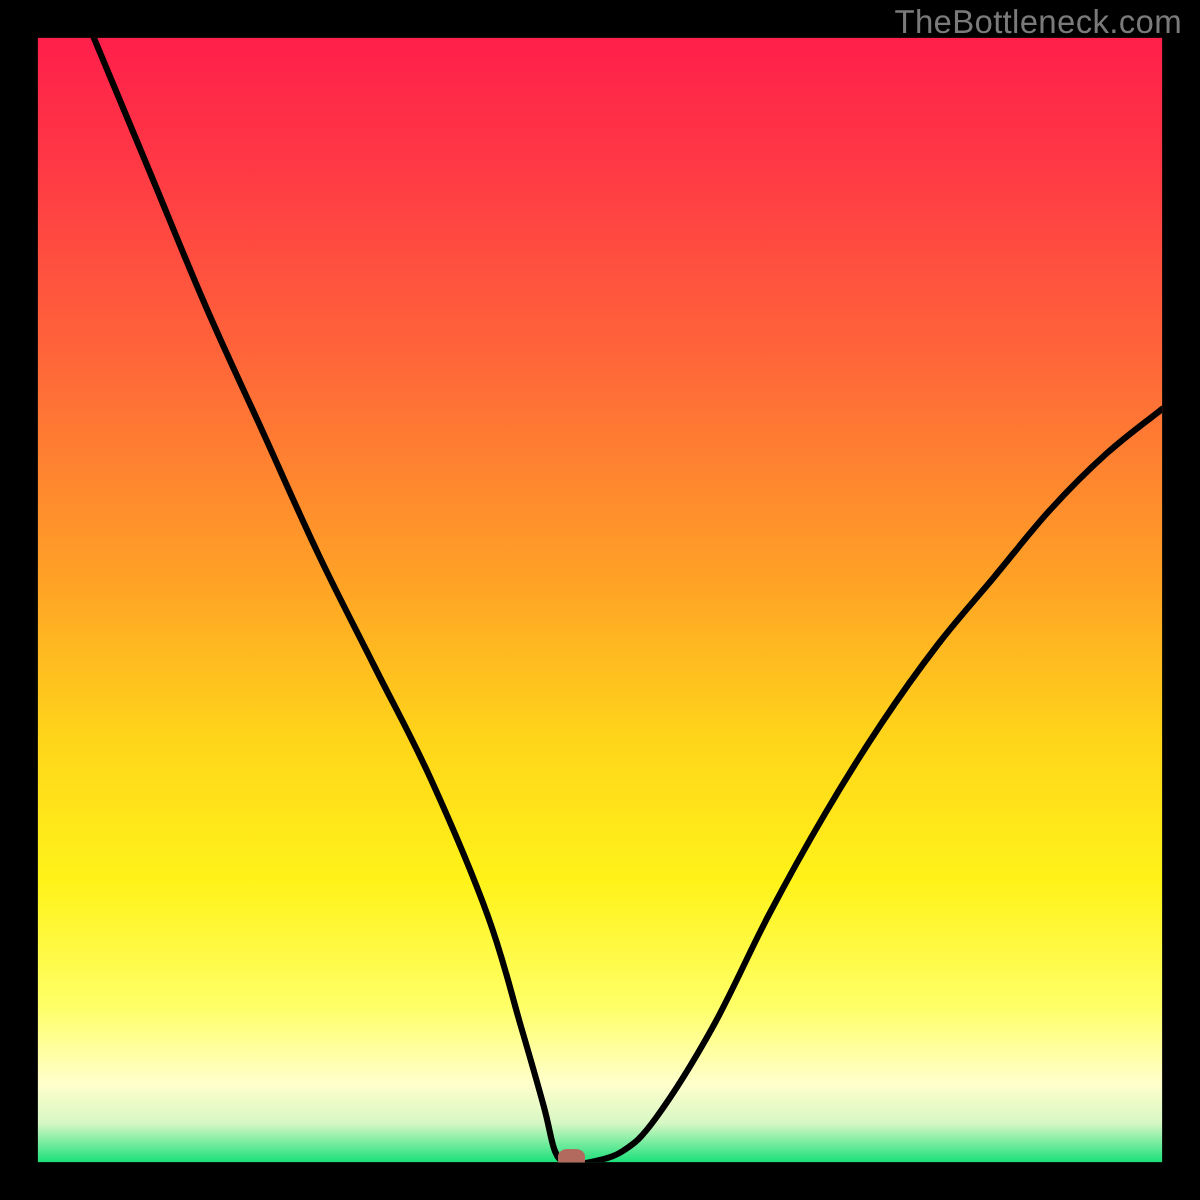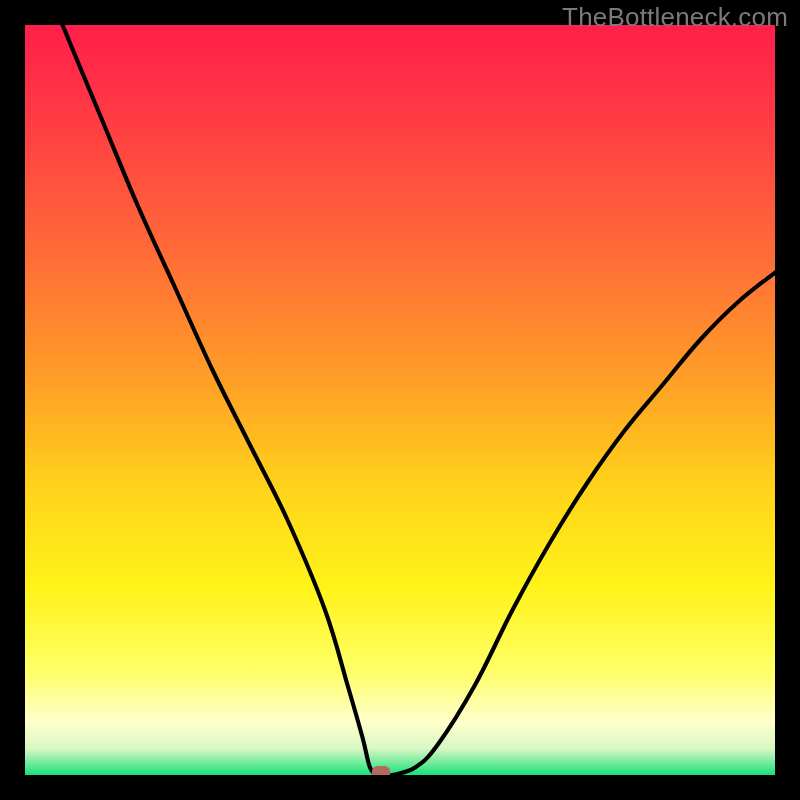--- a/index.html
+++ b/index.html
@@ -15,21 +15,21 @@
     position: relative;
     width: 800px;
     height: 800px;
     background: #000;
   }
   .watermark {
     position: absolute;
     top: 2px;
     right: 12px;
     color: #7a7a7a;
-    font-size: 26px;
+    font-size: 22px;
     font-weight: 500;
     letter-spacing: 0.2px;
     z-index: 10;
   }
   .plot-area {
     position: absolute;
     left: 25px;
     top: 25px;
     width: 750px;
     height: 750px;

